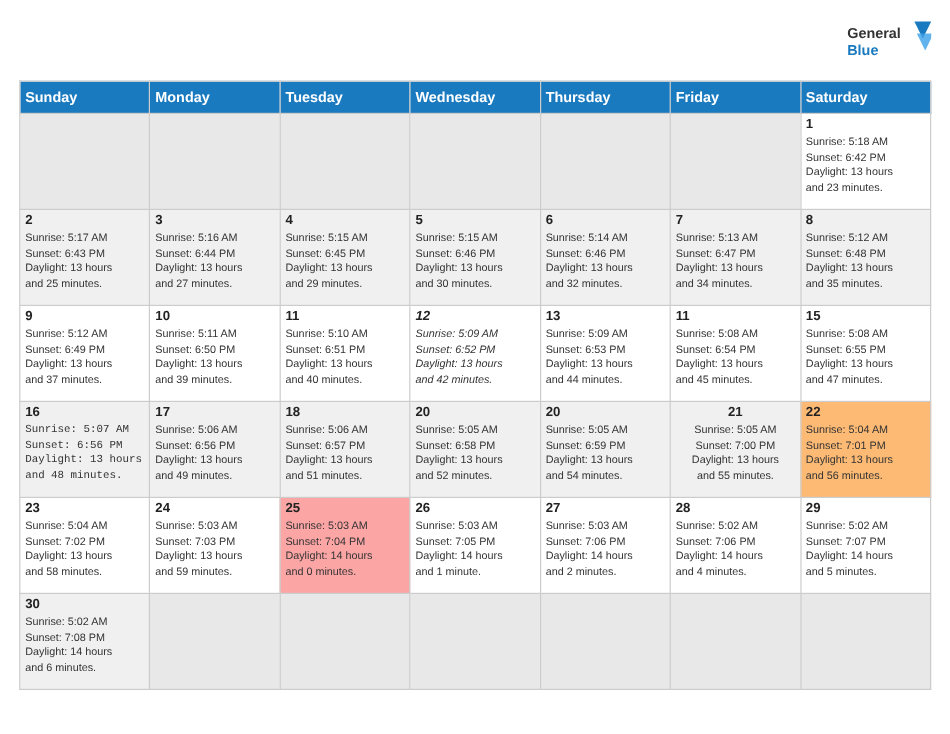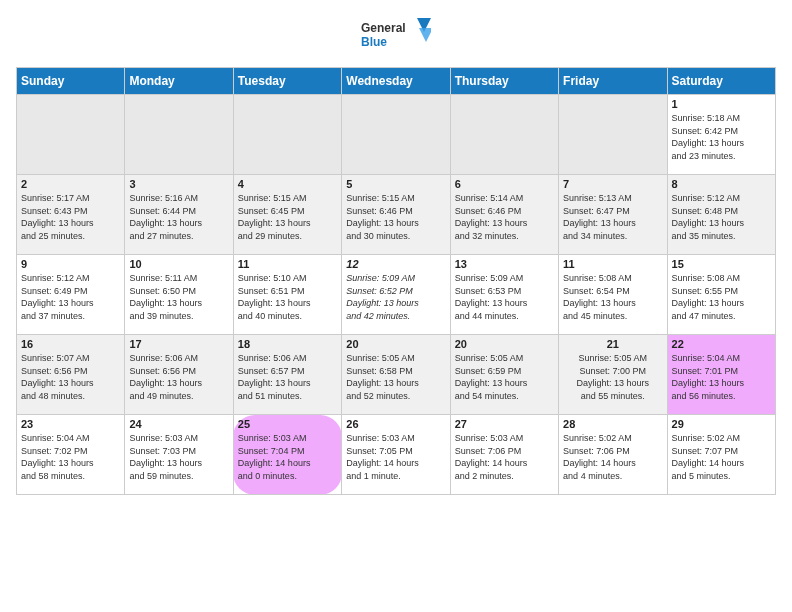--- a/index.html
+++ b/index.html
@@ -5,21 +5,21 @@
     * { box-sizing: border-box; margin: 0; padding: 0; }
     body {
       font-family: Arial, sans-serif;
       background: #fff;
       width: 792px;
       min-height: 612px;
       padding: 16px;
     }
     .header-section {
       display: flex;
-      justify-content: center;
+      justify-content: flex-end;
       align-items: flex-start;
       margin-bottom: 6px;
     }
     .logo {
       display: flex;
       align-items: center;
       gap: 4px;
     }
     .title-section {
       text-align: right;
@@ -225,21 +225,21 @@
           <span class="day-num">15</span>
           <div class="day-info" style="white-space: pre-line;">Sunrise: 5:08 AM
 Sunset: 6:55 PM
 Daylight: 13 hours
 and 47 minutes.</div>
         </td>
       </tr>
       <tr>
         <td style="background: rgb(240, 240, 240);">
           <span class="day-num">16</span>
-          <div class="day-info" style="white-space: pre-line;">Sunrise: 5:07 AM
+          <div class="day-info" style="white-space: pre-line; font-family: Liberation Mono, monospace;">Sunrise: 5:07 AM
 Sunset: 6:56 PM
 Daylight: 13 hours
 and 48 minutes.</div>
         </td>
         <td style="background: rgb(240, 240, 240);">
           <span class="day-num">17</span>
           <div class="day-info" style="white-space: pre-line;">Sunrise: 5:06 AM
 Sunset: 6:56 PM
 Daylight: 13 hours
 and 49 minutes.</div>
@@ -265,21 +265,21 @@
 Daylight: 13 hours
 and 54 minutes.</div>
         </td>
         <td style="background: rgb(240, 240, 240); text-align: center;">
           <span class="day-num">21</span>
           <div class="day-info" style="white-space: pre-line;">Sunrise: 5:05 AM
 Sunset: 7:00 PM
 Daylight: 13 hours
 and 55 minutes.</div>
         </td>
-        <td style="background: #f0abfc;">
+        <td style="background: #fdba74;">
           <span class="day-num">22</span>
           <div class="day-info" style="white-space: pre-line;">Sunrise: 5:04 AM
 Sunset: 7:01 PM
 Daylight: 13 hours
 and 56 minutes.</div>
         </td>
       </tr>
       <tr>
         <td style="background: rgb(255, 255, 255);">
           <span class="day-num">23</span>
@@ -288,21 +288,21 @@
 Daylight: 13 hours
 and 58 minutes.</div>
         </td>
         <td style="background: rgb(255, 255, 255);">
           <span class="day-num">24</span>
           <div class="day-info" style="white-space: pre-line;">Sunrise: 5:03 AM
 Sunset: 7:03 PM
 Daylight: 13 hours
 and 59 minutes.</div>
         </td>
-        <td style="background: #f0abfc; border-radius: 22px;">
+        <td style="background: #fca5a5;">
           <span class="day-num">25</span>
           <div class="day-info" style="white-space: pre-line;">Sunrise: 5:03 AM
 Sunset: 7:04 PM
 Daylight: 14 hours
 and 0 minutes.</div>
         </td>
         <td style="background: rgb(255, 255, 255);">
           <span class="day-num">26</span>
           <div class="day-info" style="white-space: pre-line;">Sunrise: 5:03 AM
 Sunset: 7:05 PM
@@ -323,15 +323,30 @@
 Daylight: 14 hours
 and 4 minutes.</div>
         </td>
         <td style="background: rgb(255, 255, 255);">
           <span class="day-num">29</span>
           <div class="day-info" style="white-space: pre-line;">Sunrise: 5:02 AM
 Sunset: 7:07 PM
 Daylight: 14 hours
 and 5 minutes.</div>
         </td>
+      </tr>
+      <tr class="last-row">
+        <td style="background: rgb(240, 240, 240);">
+          <span class="day-num">30</span>
+          <div class="day-info" style="white-space: pre-line;">Sunrise: 5:02 AM
+Sunset: 7:08 PM
+Daylight: 14 hours
+and 6 minutes.</div>
+        </td>
+        <td class="empty-cell"></td>
+        <td class="empty-cell"></td>
+        <td class="empty-cell"></td>
+        <td class="empty-cell"></td>
+        <td class="empty-cell"></td>
+        <td class="empty-cell"></td>
       </tr>
     </tbody>
 </table>
 
 </body></html>

